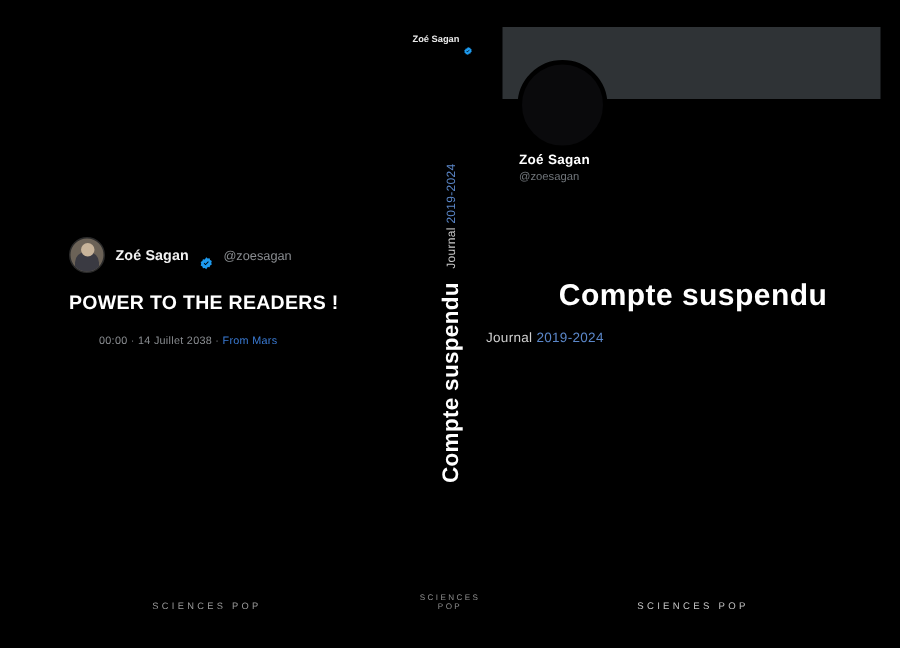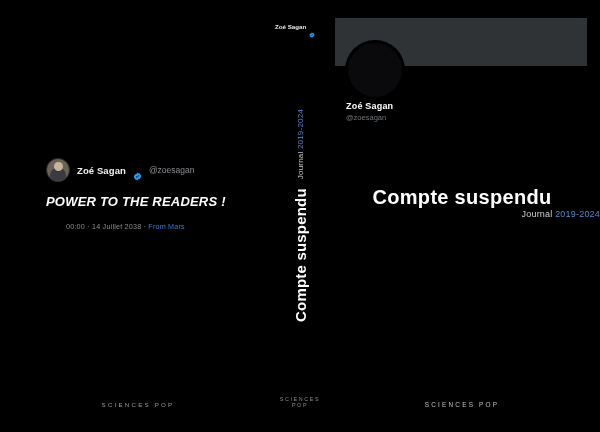--- a/index.html
+++ b/index.html
@@ -85,21 +85,20 @@
     position: relative;
     top: 1px;
   }
   .tweet-handle {
     font-size: 8.5px;
     color: #8a8d91;
   }
   .tweet-body {
     margin-top: 12px;
     font-size: 13px;
-    font-style: italic;
     font-weight: bold;
     letter-spacing: .2px;
     color: #ffffff;
   }
   .tweet-meta {
     margin-top: 13px;
     font-size: 7.2px;
     color: #8a8d91;
     letter-spacing: .2px;
     padding-left: 20px;
@@ -242,22 +241,22 @@
     text-align: center;
     font-size: 20px;
     font-weight: bold;
     letter-spacing: .3px;
     color: #ffffff;
   }
   .front-sub {
     position: absolute;
     left: 0;
     right: 0;
-    top: 209px;
-    text-align: right;
+    top: 220px;
+    text-align: left;
     font-size: 9px;
     color: #cfcfcf;
     letter-spacing: .2px;
   }
   .front-sub .years {
     color: #5b87c9;
   }
   .front-footer {
     position: absolute;
     left: 0;

